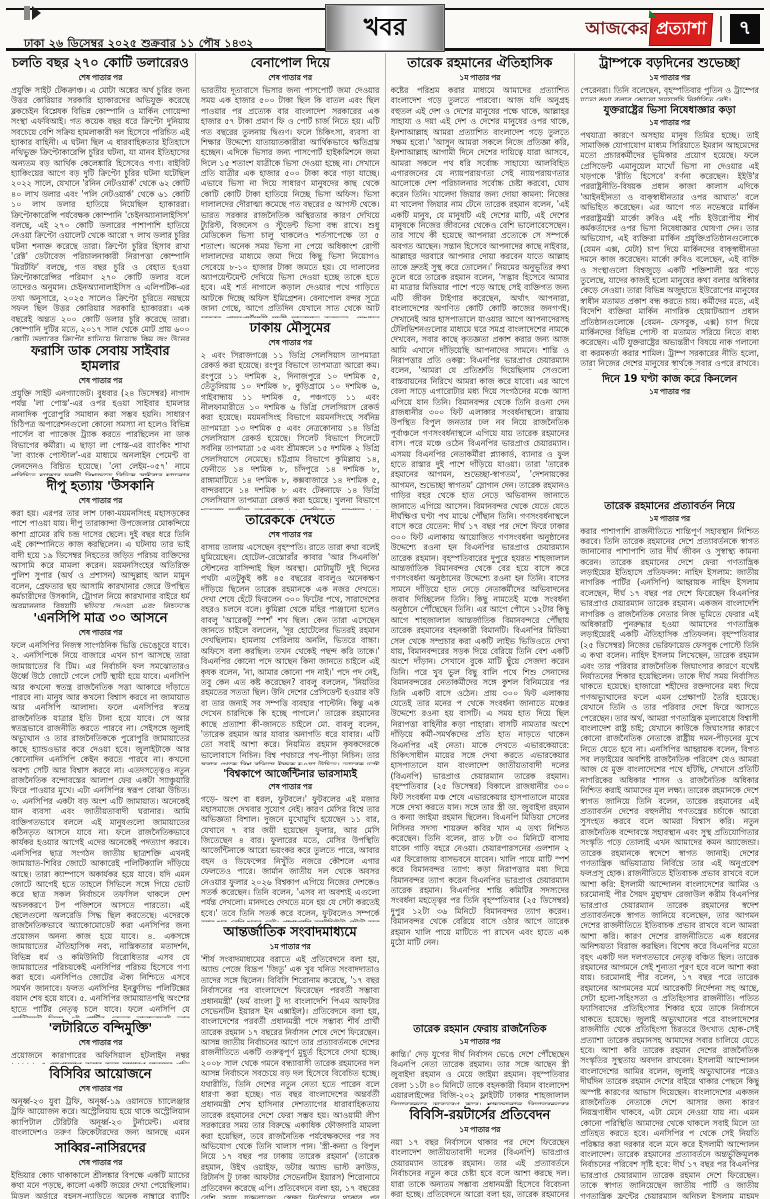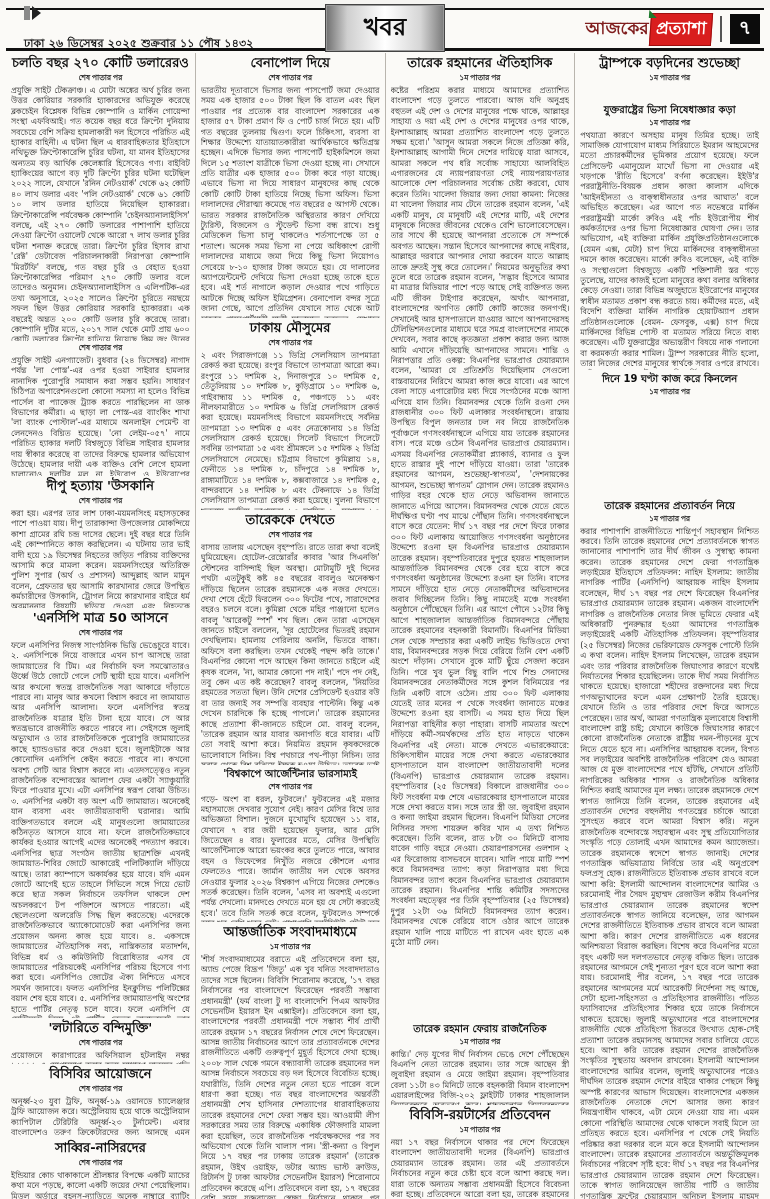--- a/index.html
+++ b/index.html
@@ -89,30 +89,31 @@
 
   <main class="cols">
 
     <section class="col">
       <article class="art" style="height:288px">
         <h2>চলতি বছর ২৭০ কোটি ডলারেরও</h2>
         <div class="cont">শেষ পাতার পর</div>
         <p class="body">প্রযুক্তি সাইট টেকক্রাঞ্চ। এ মোটা অঙ্কের অর্থ চুরির জন্য উত্তর কোরিয়ার সরকারি হ্যাকারদের অভিযুক্ত করেছে ব্লকচেইন বিশ্লেষক বিভিন্ন কোম্পানি ও মার্কিন গোয়েন্দা সংস্থা এফবিআই। গত কয়েক বছর ধরে ক্রিপ্টো দুনিয়ায় সবচেয়ে বেশি সক্রিয় হামলাকারী দল হিসেবে পরিচিত এই হ্যাকার বাহিনী। এ ঘটনা ছিল এ ধারবাহিকতার ইতিহাসে নথিভুক্ত ক্রিপ্টোকারেন্সি চুরির ঘটনা, যা মানব ইতিহাসের অন্যতম বড় আর্থিক কেলেঙ্কারি হিসেবেও গণ্য। বাইবিট হ্যাকিংয়ের আগে বড় দুটি ক্রিপ্টো চুরির ঘটনা ঘটেছিল ২০২২ সালে, যেখানে 'রনিন নেটওয়ার্ক' থেকে ৬২ কোটি ৪০ লাখ ডলার এবং 'পলি নেটওয়ার্ক' থেকে ৬১ কোটি ১০ লাখ ডলার হাতিয়ে নিয়েছিল হ্যাকাররা। ক্রিপ্টোকারেন্সি পর্যবেক্ষক কোম্পানি 'চেইনঅ্যানালাইসিস' বলছে, এই ২৭০ কোটি ডলারের পাশাপাশি হাতিয়ে নেওয়া ক্রিপ্টো ওয়ালেট থেকে আরো ৭ লাখ ডলার চুরির ঘটনা শনাক্ত করেছে তারা। ক্রিপ্টো চুরির হিসাব রাখা 'রেক্ট' ডেটাবেজ পরিচালনাকারী নিরাপত্তা কোম্পানি 'মিরর্টফি' বলছে, গত বছর চুরি ও বেহাত হওয়া ক্রিপ্টোকারেন্সির পরিমাণ ২৭০ কোটি ডলার বলে তাদেরও অনুমান। চেইনঅ্যানালাইসিস ও এলিপটিক-এর তথ্য অনুসারে, ২০২৫ সালেও ক্রিপ্টো চুরিতে নয়ছয়ে সফল ছিল উত্তর কোরিয়ার সরকারি হ্যাকাররা। এক বছরেই অন্তত ২০০ কোটি ডলার চুরি করেছে তারা। কোম্পানি দুটির মতে, ২০১৭ সাল থেকে মোট প্রায় ৬০০ কোটি ডলারের ক্রিপ্টো হাতিয়ে নিয়েছে কিম জং উনের হ্যাকাররা। মূলত আন্তর্জাতিক নিষেধাজ্ঞার মধ্যে থাকা তাদের পারমাণবিক অস্ত্র কর্মসূচির তহবিল জোগাড় করতেই এই ক্রিপ্টো চুরির পথ বেছে নিয়েছে দেশটি। এ বছরের আলোচিত ক্রিপ্টো হ্যাকিংয়ের নজির হয়েছে 'নিটান' নামের এক এক্সচেঞ্জের সাইবার হামলার ঘটনা, যেখান থেকে ২২ কোটি ৩০ লাখ ডলার হাতিয়ে নিয়েছে হ্যাকাররা। এ ছাড়া ইথেরিয়াম ব্লকচেইনের ওপর তৈরি প্রোটোকল 'ব্যালেন্সার'-এ সাইবার আক্রমণে ১২ কোটি ৮০ লাখ ডলারের ক্ষতি হয়েছে এবং 'ফিনেক্স' নামের ক্রিপ্টো এক্সচেঞ্জ থেকে ৭ কোটি ৩০ লাখ ডলারের বেশি চুরি করেছে সাইবার অপরাধীরা। ক্রিপ্টো এক্সচেঞ্জ ও অন্যান্য প্ল্যাটফর্মগুলোতে গা করে সাইবার অপরাধীদের এ হ্যাকিং তৎপরতা মোটেও কমছে না। ২০২৪ সালে ২২০ কোটি ডলার মূল্যের ক্রিপ্টো চুরি করেছিল হ্যাকাররা। এর আগের বছর ২০২৩ সালে এই চুরির মোট পরিমাণ ছিল ২০০ কোটি ডলার।</p>
       </article>
       <article class="art" style="height:135px">
+        <h2>ফরাসি ডাক সেবায় সাইবার হামলার</h2>
         <div class="cont">শেষ পাতার পর</div>
         <p class="body">প্রযুক্তি সাইট এনগ্যাজেট। বুধবার (২৪ ডিসেম্বর) নাগাদ পর্যন্ত 'লা পোস্ত'-এর ওপর হওয়া সাইবার হামলার নানাদিক পুরোপুরি সমাধান করা সম্ভব হয়নি। সাধারণ চিঠিপত্র অপারেশনগুলো কোনো সমস্যা না হলেও বিভিন্ন পার্সেল বা প্যাকেজ ট্র্যাক করতে পারছিলেন না ডাক বিভাগের কর্মীরা। এ ছাড়া লা পোস্ত-এর ব্যাংকিং শাখা 'লা ব্যাংক পোস্টাল'-এর মাধ্যমে অনলাইন পেমেন্ট বা লেনদেনও বিঘ্নিত হয়েছে। 'নো লেইম-০৫৭' নামে পরিচিত হ্যাকার দলটি বিশ্বজুড়ে বিভিন্ন সাইবার হামলার দায় স্বীকার করেছে বা তাদের বিরুদ্ধে হামলার অভিযোগ উঠেছে। হামলার দায়ী এক ব্যক্তিও বেশি লেগে হামলা চালানোও দলটির মূল না ইউরোপ ও ইউরোপের বস্তুতবাসমূহ বিভিন্ন দেশ। এ বছরের শীর্ষে হ্যাকার কোম্পানির বিরুদ্ধে ব্যাপক অভিযান শুরু করেছিল ইউরোপীয় ইউনিয়নের আইন প্রয়োগকারী সংস্থা ইউরোপোল। পাশাপাশি, হ্যাকার দলটির বিরুদ্ধে বিভিন্ন পদক্ষেপ নিয়েছে মার্কিন বিচার বিভাগ।</p>
       </article>
       <article class="art" style="height:132px">
         <h2>দীপু হত্যায় 'উসকানি</h2>
         <div class="cont">শেষ পাতার পর</div>
         <p class="body">করা হয়। এরপর তার লাশ ঢাকা-ময়মনসিংহ মহাসড়কের পাশে পাওয়া যায়। দীপু তারাকান্দা উপজেলার মোকন্দিয়ে কাশা গ্রামের রঘি চন্দ্র দাসের ছেলে। দুই বছর ধরে তিনি এই কোম্পানিতে কাজ করছিলেন। এ ঘটনায় তার ভাই বাদী হয়ে ১৯ ডিসেম্বর নিহতের জড়িত পরিচয় ব্যক্তিদের আসামি করে মামলা করেন। ময়মনসিংহের অতিরিক্ত পুলিশ সুপার (অর্থ ও প্রশাসন) আব্দুল্লাহ আল মামুন বলেন, গ্রেফতার ছয় আসামি কারখানার জেরে উপস্থিত কর্মচারীদের উসকানি, ট্রোগল নিয়ে কারখানার বাইরে ধর্ম অবমাননার বিষয়টি ছড়িয়ে দেওয়া এবং নিহতকে অব্যাহতি দেওয়ার জন্য চাপ সৃষ্টি করে। তিনি আরো বলেন, যেন এই হত্যার পুলিশের হাতে না গিয়ে জনতার হাতে তুলে দেওয়া হয়, তা ভিডিও করা হচ্ছে। অপর আসামিদের গ্রেফতারে অভিযান চলছে।</p>
       </article>
       <article class="art" style="height:410px">
-        <h2>'এনসিপি মাত্র 50 আসনে</h2>
+        <h2>'এনসিপি মাত্র ৩০ আসনে</h2>
         <div class="cont">শেষ পাতার পর</div>
         <p class="body">ফলে এনসিপির নিজস্ব সাংগঠনিক ভিত্তি ভেঙেচুরে যাবে। ২. এনসিপিকে নিয়ে বাজারে এখন চাপ আসছে তারা জামায়াতের বি টিম। এর নির্বাচনি ফল সমঝোতারও ঊর্ধ্বে উঠে জোটে গেলে সেটি স্থায়ী হয়ে যাবে। এনসিপি আর কখনো স্বতন্ত্র রাজনৈতিক সত্তা আকারে দাঁড়াতে পারবে না। মানুষ আর কখনো বিশ্বাস করবে না জামায়াত আর এনসিপি আলাদা। ফলে এনসিপির স্বতন্ত্র রাজনৈতিক যাত্রার ইতি টানা হয়ে যাবে। সে আর স্বতন্ত্রভাবে রাজনীতি করতে পারবে না। সেইসঙ্গে জুলাই অভ্যুত্থান ও তার রাজনৈতিককে পুরোপুরি জামায়াতের কাছে হ্যান্ডওভার করে দেওয়া হবে। জুলাইটাকে আর কোনোদিন এনসিপি কেইন করতে পারবে না। কখনো অবশ্য সেটি আর বিশ্বাস করবে না। এতদসত্ত্বেও নতুন রাজনৈতিক বন্দোবস্তের আলাপ ফের একটা স্যাঞ্চুয়ারি ফিরে পাওয়ার মুখে। এটা এনসিপির স্বরূপ বোঝা উচিত। ৩. এনসিপির একটা বড় অংশ এটি জামায়াত। অনেকেই যান ব্যবসা এবং জাতীয়তাবাদী ঘরানার। আমি ব্যক্তিগতভাবে বললে এই মানুষগুলো জামায়াতের কঠিনতৃত আসনে যাবে না। ফলে রাজনৈতিকভাবে কার্যকর হওয়ার আগেই এদের অনেকেই পদত্যাগ করবে। এনসিপির ছাত্র সংগঠন জাতীয় ছাত্রশক্তি এখনই জামায়াত-শিবির জোটে আকারেই পলিটিক্যালি দাঁড়িয়ে আছে। তারা ক্যাম্পাসে অকার্যকর হয়ে যাবে। যদি এমন জোটে আগেই হতে তাহলে সিভিলে সঙ্গে গিয়ে ভোট করে ছাত্র সকল নির্বাচনে তফসিল থাকলে দেশ অচলকরণে টপ পজিশনে আসতে পারতো। এই ছেলেগুলো অলরেডি সিদ্ধ ছিল করতেছে। এদেরকে রাজনৈতিকভাবে অ্যাকোমোডেট করা এনসিপির জন্য প্রয়োজন অনন্য কাজ হয়ে যাবে। ৪. একসঙ্গে জামায়াতের ঐতিহাসিক নব্য, নাস্তিকতার মতাদর্শন, বিভিন্ন ধর্ম ও কমিউনিটি বিরোধিতার এসব যে জামায়াতের পরিচয়কেই এনসিপির পরিচয় হিসেবে গণ্য করা হবে। এনসিপিও জোটের ঐক্য নিশ্চিতে এসবে সমর্থন জানাবে। ফলত এনসিপির ইনক্লুসিভ পলিটিক্সের বয়ান শেষ হয়ে যাবে। ৫. এনসিপির জামায়াতপন্থি অংশের হাতে পার্টির নেতৃত্ব চলে যাবে। ফলে এনসিপি যে সেন্টিমেন্ট নিয়ে এই পার্টির নেতৃত্ব নানাভাবেই তার কর্মসূচির থেকে আসে নেতৃত্ব নব্য হিসেবে প্রমাণিত হবে। এর ফলে জামায়াতের বাইরে এনসিপির নিজের কোনো ব্যক্তিত্ব থাকবে না। আমি ব্যক্তিগতভাবে মনে করি এনসিপির স্বতন্ত্র নির্বাচন করা উচিত। সম্ভব হলে এনসিপির নেতৃত্বের তিন দলীয় জোটে আরও দল বাড়ানো উচিত। আর যদি জামায়াতের সঙ্গে যেতেই হয় নির্বাচনি সমঝোতায় যাওয়া উচিত। ৩০ আসনে সমঝোতা হলে বাকি আসনগুলোতে এনসিপির কাঙ্ক্ষিতটা যাতে নির্বাচনে প্রার্থী হিসেবে লড়াই এগোনোর শক্ত সাংগঠনিক বেসমেন্ট তৈরি করতে পারে সেদিকে ফোকাস করতে হবে। এনসিপি যদি জামায়াতের সঙ্গে জোটে যায় তাহলে এই দলটি অচিরেই বিলীন হবে কিন্তু মানুষের মানবাতিরিক্ত মতার বাতাসের জন্য। নবম বিষয়ে বর্ণিত তার ফেসবুকে লেখেন, বাংলাদেশের বাস্তবতা হলো সারাদেশে এনসিপি কমালে ৫-৬ ভোট পাবে যদি কেউ নির্বাচনে লাও যেতে। এটা হয়তো কমলে ৫ হতে উঁচুতে এনটি হইতে পারতেছে। এটা করতে পারতও এনসিপি পলিটিশিয়ান দাঁড়িয়ে থাকবে। কিন্তু জোটে কমলে এনসিপির রাজনীতি শেষ। এই জোট যত দ্রুত এনসিপি বুঝবে ততই ভালো। একজন শুভাকাঙ্ক্ষী হিসেবে এইটুকুই বলতেছি যে, আপনাদের শুভবুদ্ধির উদয় হোক।</p>
       </article>
       <article class="art" style="height:46px">
         <h2>'লটারিতে বন্দিমুক্তি'</h2>
         <div class="cont">শেষ পাতার পর</div>
         <p class="body">প্রয়োজনে কারাগারের অফিসিয়াল হটলাইন নম্বর ১৬১৯১-এ যোগাযোগ করার জন্য সাধারণ মানুষের প্রতি আহ্বান জানিয়েছে কারা কর্তৃপক্ষ।</p>
       </article>
       <article class="art" style="height:74px">
         <h2>বিসিবির আয়োজনে</h2>
@@ -170,20 +171,21 @@
         <h2>বিবিসি-রয়টার্সের প্রতিবেদন</h2>
         <div class="cont">১ম পাতার পর</div>
         <p class="body">নয়া ১৭ বছর নির্বাসনে থাকার পর দেশে ফিরেছেন বাংলাদেশ জাতীয়তাবাদী দলের (বিএনপি) ভারপ্রাপ্ত চেয়ারম্যান তারেক রহমান। তার এই প্রত্যাবর্তনে নির্বাচনের নতুন করে চেষ্টা হবে বলে আশা করছে দল। যারা তাকে অন্যতম সম্ভাব্য প্রধানমন্ত্রী হিসেবে বিবেচনা করা হচ্ছে। প্রতিবেদনে আরো বলা হয়, তারেক রহমানের আগমন উপলক্ষে ঢাকার বিমানবন্দর থেকে গণসংবর্ধনাস্থল পর্যন্ত সড়কের দুই পাশে পর্বতে নেতাকর্মীর ঢেউ হল। তারা দলীয় পতাকা হাতে স্লোগান দেন এবং ব্যানার, ফেস্টুন ও ফুল দিয়ে তাকে স্বাগত জানান। কড়া নিরাপত্তার মধ্যে বিএনপির শীর্ষ নেতার জন্য বিমানবন্দরে তারেক রহমানকে সংবর্ধনা জানান।</p>
       </article>
     </section>
 
     <section class="col">
       <article class="art" style="height:48px">
         <h2>ট্রাম্পকে বড়দিনের শুভেচ্ছা</h2>
         <div class="cont">১ম পাতার পর</div>
+        <p class="body">পেরেনরা। তিনি বলেছেন, বৃহস্পতিবার পুতিন ও ট্রাম্পের মতো কথা বলার কোনো সময়সূচি নির্ধারিত নেই।</p>
       </article>
       <article class="art" style="height:269px">
         <h2 class="h-sm">যুক্তরাষ্ট্রের ভিসা নিষেধাজ্ঞার কড়া</h2>
         <div class="cont">১ম পাতার পর</div>
         <p class="body">পথযাত্রা কারণে অসহায় মানুষ তিমির হচ্ছে। তাই সামাজিক যোগাযোগ মাধ্যম সিরিয়াতে ইমরান আহমেদের মতো প্রচারকর্মীদের ভূমিকার প্রয়োগ হয়েছে। ফলে প্রেসিডেন্ট এমানুয়েল মাখোঁ ভিসা না দেওয়ার এই খড়গকে 'রীতি হিসেবে' বর্ণনা করেছেন। ইইউ'র পররাষ্ট্রনীতি-বিষয়ক প্রধান কাজা কালাস এদিকে 'আইনহীনতা ও বাক্‌স্বাধীনতার ওপর আঘাত' বলে অভিহিত করেছেন। এর আগে গত নভেম্বরে মার্কিন পররাষ্ট্রমন্ত্রী মার্কো রুবিও এই পাঁচ ইউরোপীয় শীর্ষ কর্মকর্তাদের ওপর ভিসা নিষেধাজ্ঞার ঘোষণা দেন। তার অভিযোগ, এই ব্যক্তিরা মার্কিন প্রযুক্তিপ্রতিষ্ঠানগুলোকে (যেমন এক্স, মেটা) চাপ দিয়ে মার্কিনদের বাক্‌স্বাধীনতা দমনে কাজ করেছেন। মার্কো রুবিও বলেছেন, এই ব্যক্তি ও সংস্থাগুলো বিশ্বজুড়ে একটি শক্তিশালী স্তর গড়ে তুলেছে, যাদের কাজই হলো মানুষের কথা বলার অধিকার কেড়ে নেওয়া। তারা বিভিন্ন অজুহাতে ইউরোপের মানুষের স্বাধীন মতামত প্রকাশ বন্ধ করতে চায়। কর্মীদের মতে, এই বিদেশি ব্যক্তিরা মার্কিন নাগরিক হোয়াটঅ্যাপ প্রধান প্রতিষ্ঠানগুলোকে (বেমন- ফেসবুক, এক্স) চাপ দিয়ে মার্কিনদের বিভিন্ন পোস্ট বা মতামত সরিয়ে নিতে বাধ্য করেছেন। এটি যুক্তরাষ্ট্রের অভ্যন্তরীণ বিষয়ে নাক গলানো বা করমকর্তা করার শামিল। ট্রাম্প সরকারের নীতি হলো, তারা নিজের দেশের মানুষের স্বার্থকে সবার ওপরে রাখবে। তাই অন্য দেশের কেউ এসে যদি মার্কিনদের মুখ বন্ধ করার চেষ্টা করেন, তবে সেটি কোনোভাবেই সহ্য করা হবে না। যুক্তরাষ্ট্রের ভিসা নিষেধাজ্ঞায় যুক্ত পড়া ব্যক্তিরা হলেন যুক্তরাজ্যের সেন্টার ফর কাউন্টারিং ডিজিটাল হেইটের (সিসিডিএইচ) প্রধান ও প্রতিষ্ঠাতা ইমরান আহমেদ, গ্লোবাল ডিজইনফরমেশন ইনডেক্সের (জিডিআই) প্রধান নির্বাহী কেয়ার মেলফোর্ড, ইউরোপীয় কমিশনের সাবেক ব্রেতো, জার্মান সংস্থা হেইট-এইডের কর্মকর্তা আনা-লেনা ফন হোডেনবার্গ ও জোসেফিন বালান।</p>
       </article>
       <article class="art" style="height:127px">
         <h2 class="h-sm">দিনে 19 ঘণ্টা কাজ করে কিনলেন</h2>
         <div class="cont">১ম পাতার পর</div>
         <p class="body" ind="columns.3.articles.2.body"></p>

